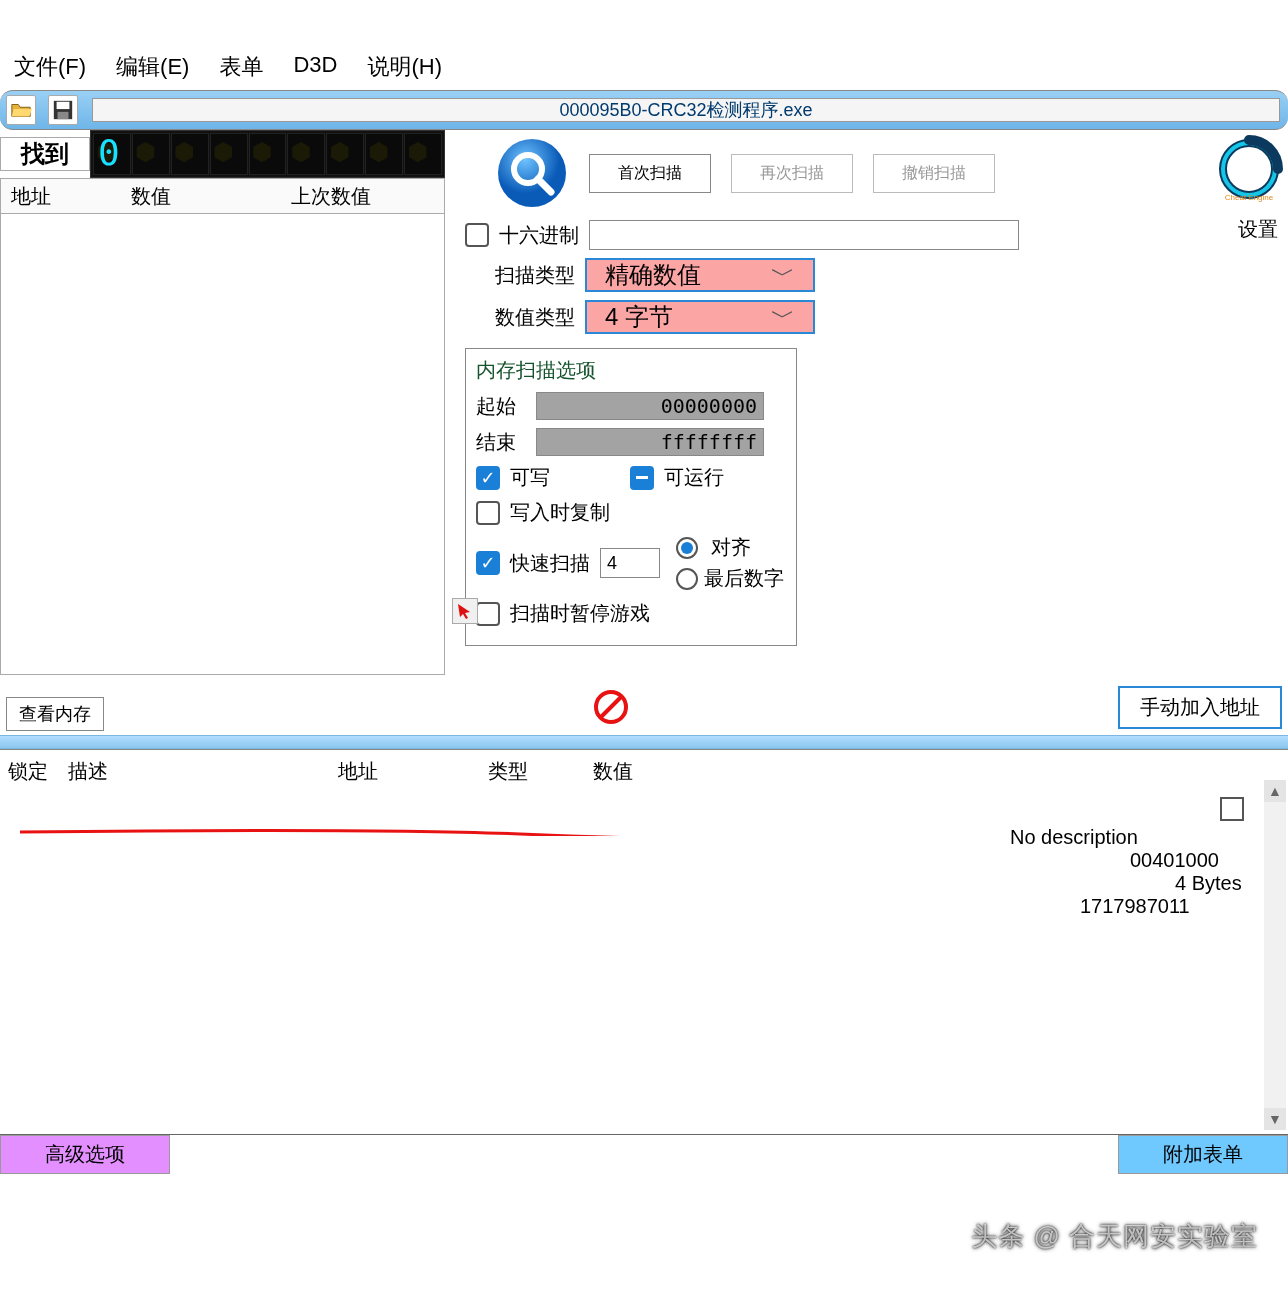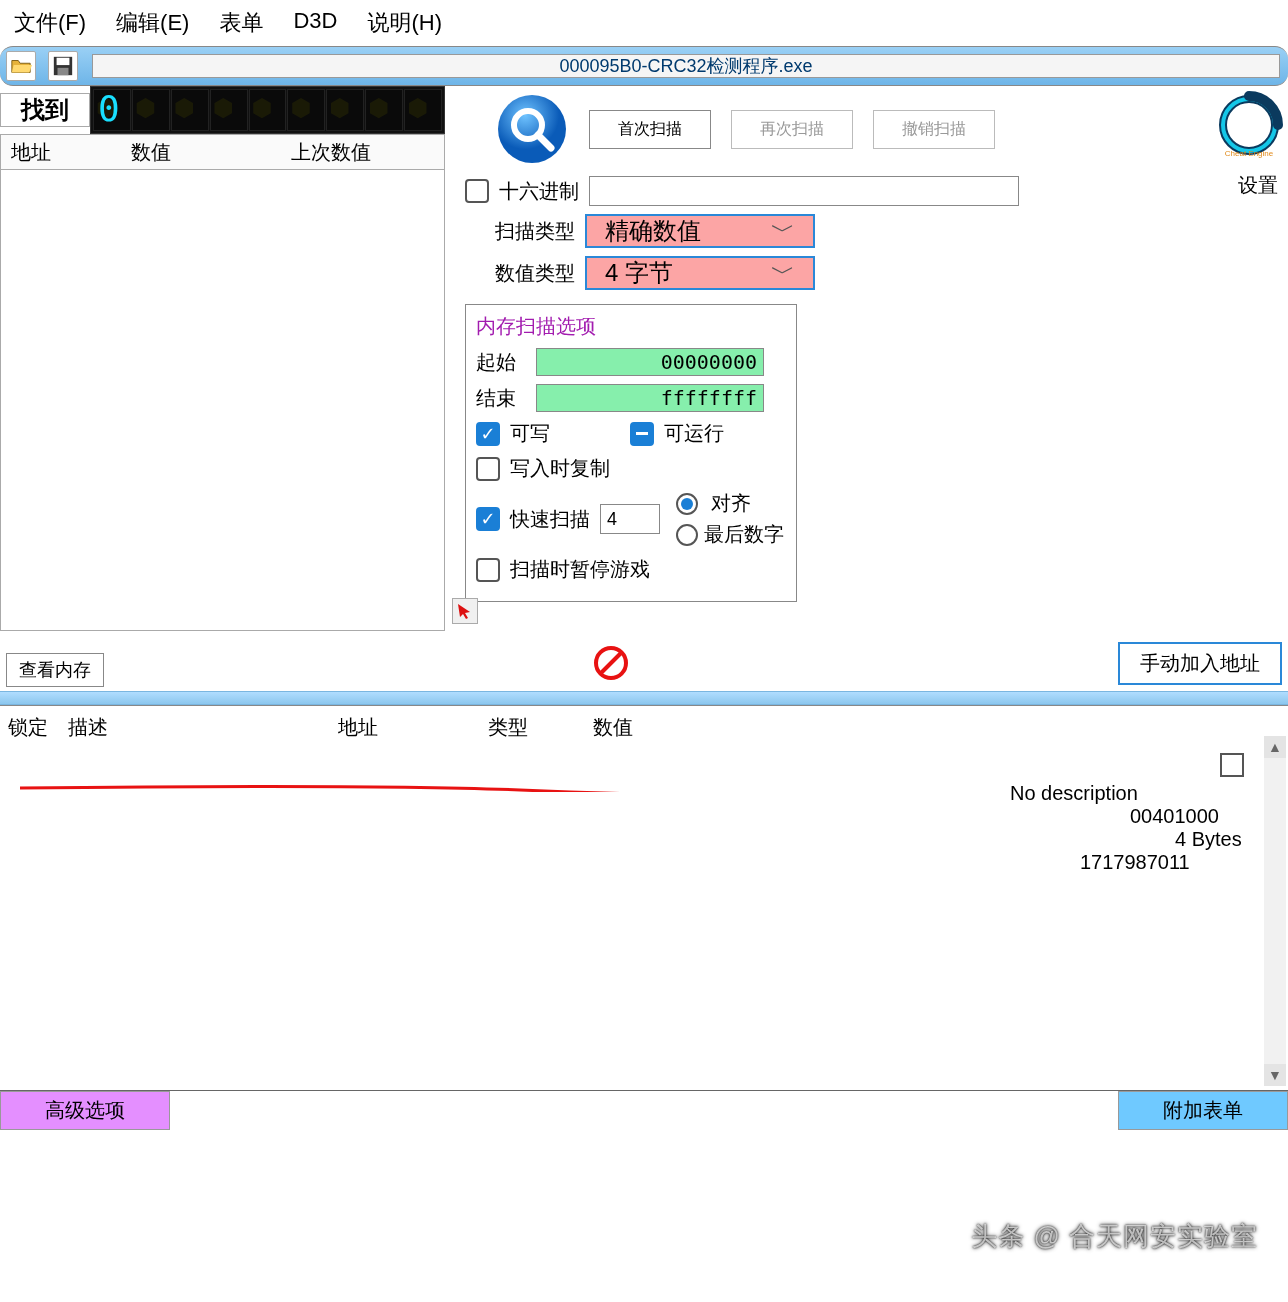--- a/index.html
+++ b/index.html
@@ -11,20 +11,21 @@
   height: 1302px;
   overflow: hidden;
   position: relative;
 }
 .menubar {
   display: flex;
   gap: 30px;
   padding: 8px 14px;
   background: #fff;
   font-size: 22px;
+  margin-top: 44px;
 }
 .menubar span { cursor: default; }
 .toolbar {
   display: flex;
   align-items: center;
   background: linear-gradient(#9ad0f5, #6eb5e8);
   height: 40px;
   border-top: 1px solid #888;
   border-bottom: 1px solid #888;
   border-radius: 13px;
@@ -223,30 +224,30 @@
   justify-content: space-between;
   align-items: center;
 }
 .select-faux .chev { color: #555; }
 .mem-scan-group {
   border: 1px solid #888;
   padding: 8px 10px 10px 10px;
   width: 332px;
   margin-top: 6px;
 }
-.mem-title { font-size: 20px; margin-bottom: 6px; color: #a21caf; }
+.mem-title { font-size: 20px; margin-bottom: 6px; color: #14532d; }
 .addr-input {
   border: 1px solid #888;
   text-align: right;
   font-family: monospace;
   font-size: 20px;
   padding: 2px 6px;
   width: 228px;
   height: 28px;
-  background: #86efac;
+  background: #a3a3a3;
 }
 .below-main {
   display: flex;
   align-items: center;
   padding: 4px 6px;
   gap: 10px;
 }
 .small-btn {
   border: 1px solid #888;
   background: #fff;

